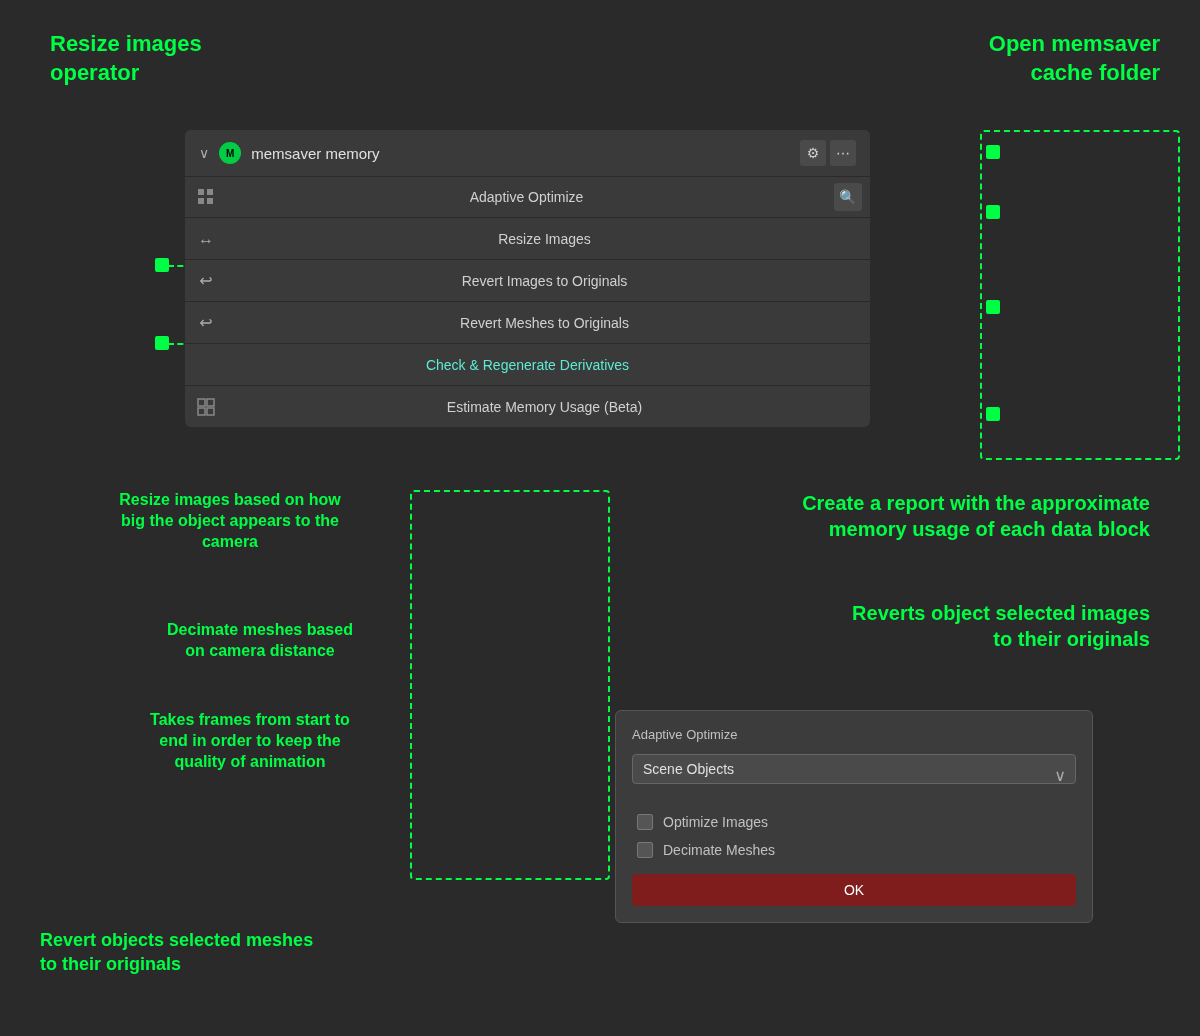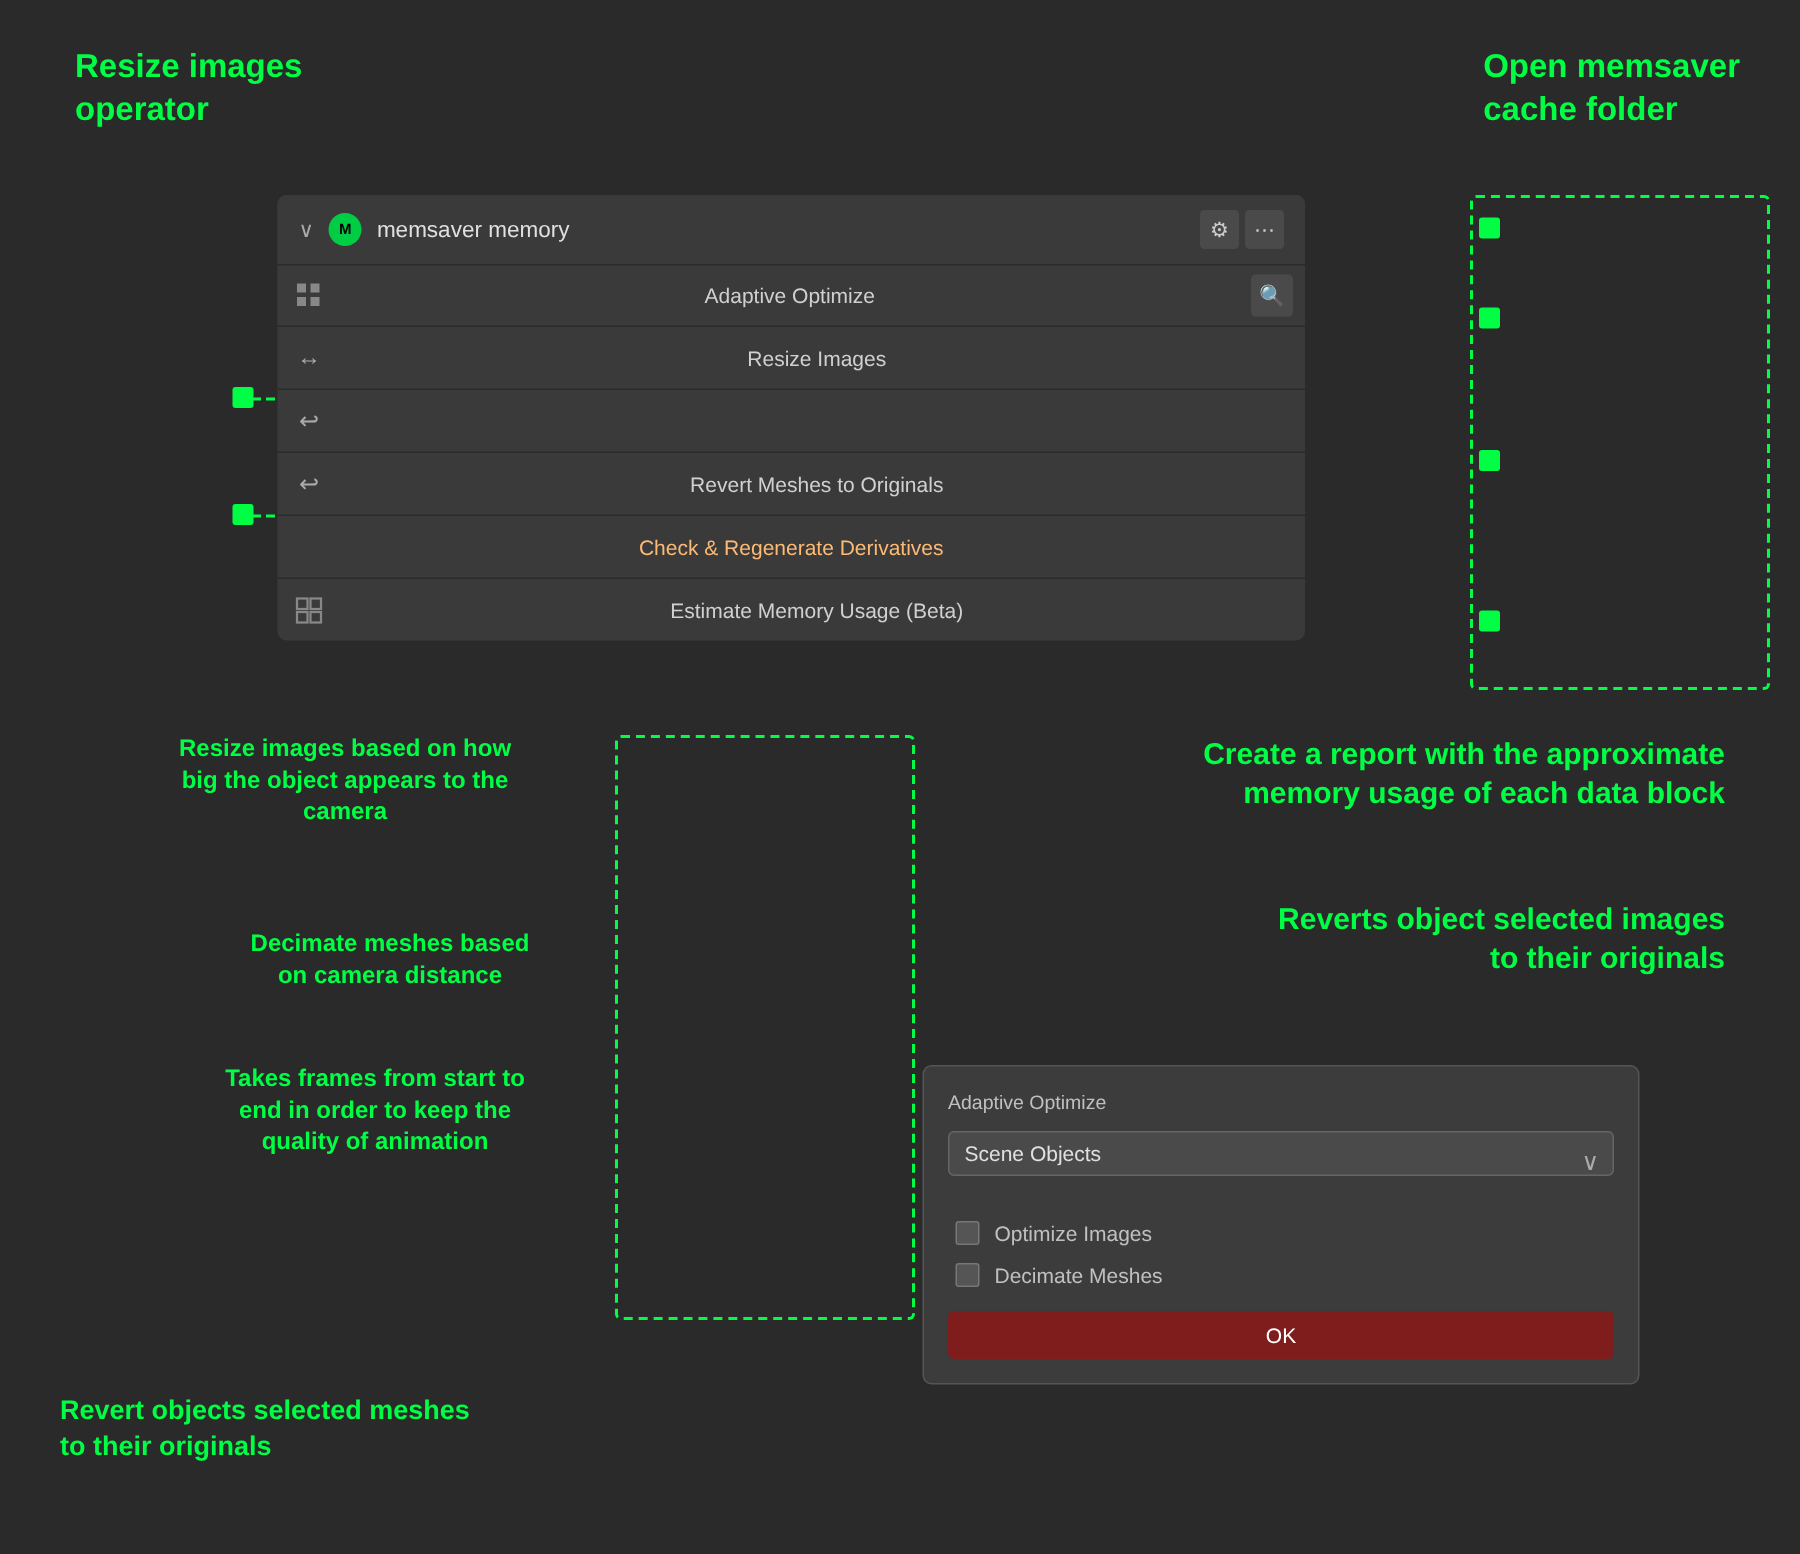--- a/index.html
+++ b/index.html
@@ -138,21 +138,21 @@
       border-radius: 3px;
       color: #ccc;
       cursor: pointer;
       display: flex;
       align-items: center;
       justify-content: center;
       font-size: 14px;
     }
 
     .no-icon-row .row-label {
-      color: #fdba74;
+      color: #5eead4;
     }
 
     
     .dialog-box {
       position: absolute;
       top: 710px;
       left: 615px;
       width: 478px;
       background: #3c3c3c;
       border-radius: 6px;
@@ -251,21 +251,21 @@
     }
   </style>
 </head>
 <body>
 
 <div class="annotation" style="top: 30px; left: 50px; text-align: left; font-size: 22px;">
   <span style="white-space: pre-line;">Resize images
 operator</span>
 </div>
 
-<div class="annotation" style="top: 30px; right: 40px; text-align: left; font-size: 22px;">
+<div class="annotation" style="top: 30px; right: 40px; text-align: right; font-size: 22px;">
   <span style="white-space: pre-line;">Open memsaver
 cache folder</span>
 </div>
 
 <div class="annotation" style="top: 490px; left: 40px; text-align: center; width: 380px; font-size: 16px;">
   <span style="white-space: pre-line;">Resize images based on how
 big the object appears to the
 camera</span>
 </div>
 
@@ -338,20 +338,21 @@
     <button class="search-icon-btn">🔍</button>
   </div>
 
   <div class="panel-row">
     <div class="row-icon">↔</div>
     <span class="row-label">Resize Images</span>
   </div>
 
   <div class="panel-row">
     <div class="row-icon">↩</div>
+    <span class="row-label">Revert Images to Originals</span>
   </div>
 
   <div class="panel-row">
     <div class="row-icon">↩</div>
     <span class="row-label">Revert Meshes to Originals</span>
   </div>
 
   <div class="panel-row no-icon-row">
     <span class="row-label">Check &amp; Regenerate Derivatives</span>
   </div>

